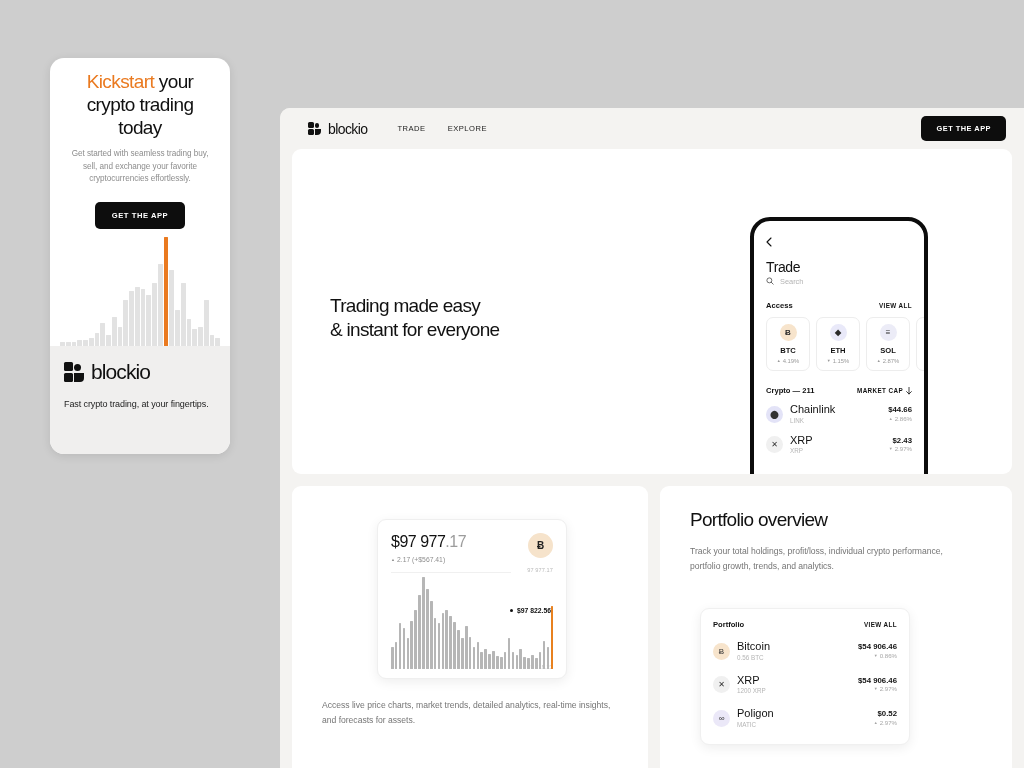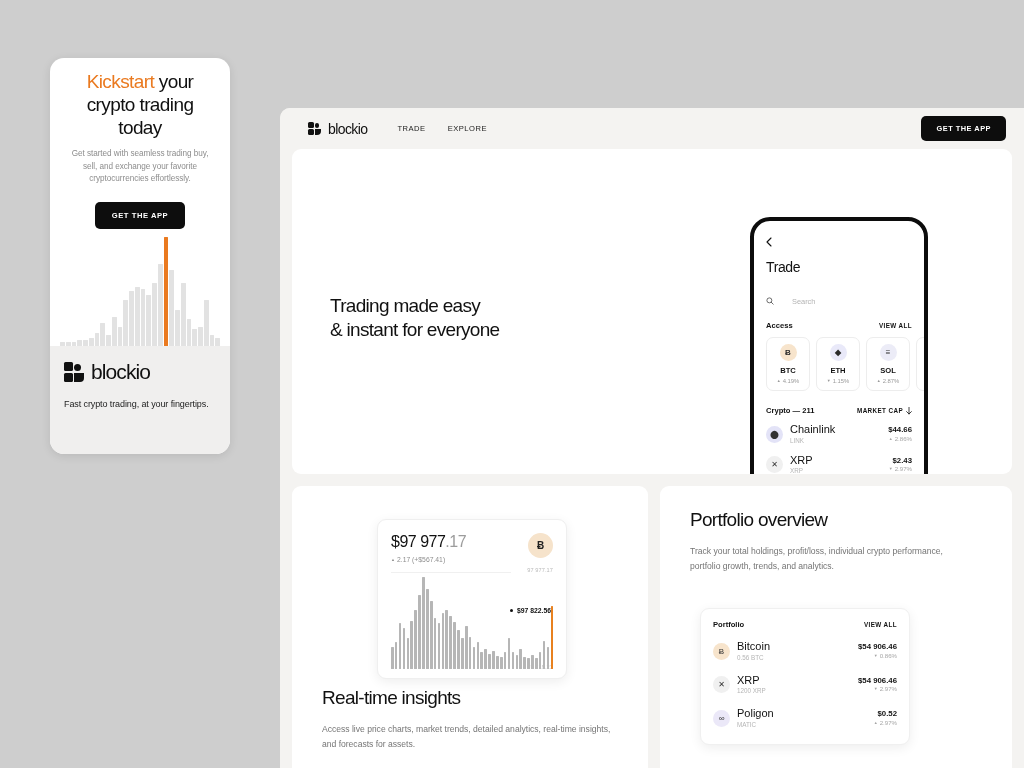--- a/index.html
+++ b/index.html
@@ -193,22 +193,22 @@
     height: 290px;
     background: #fff;
     border: 4px solid #0c0c0c;
     border-radius: 20px 20px 0 0;
     overflow: hidden;
     padding: 0 12px;
   }
   #phone-back { margin-top: 16px; font-size: 11px; color: #111; line-height: 1; cursor: pointer; }
   #phone-title { margin-top: 12px; font-size: 14px; letter-spacing: -0.4px; color: #111; }
   #phone-search {
-    margin-top: 22px;
-    display: flex; align-items: flex-start; gap: 18px;
+    margin-top: 2px;
+    display: flex; align-items: flex-start; gap: 6px;
     cursor: text;
   }
   #phone-search .ph { font-size: 7.4px; color: #b3b3b3; }
   .row-head {
     margin-top: 15px;
     display: flex; align-items: center; justify-content: space-between;
   }
   .row-head .lbl { font-size: 7.6px; font-weight: 700; color: #111; }
   .row-head .act {
     font-size: 6.3px; font-weight: 700; letter-spacing: 0.4px; color: #111;
@@ -552,21 +552,20 @@
               <div class="bar hl" style="height: 68.8889%;"></div>
             </div>
           <div id="price-marker">
             <span class="dot"></span>
             <span class="txt">$97 822.56</span>
           </div>
         </div>
       </div>
 
       <div id="insights-copy">
-        <h2 class="sec-title">Real-time insights</h2>
         <p class="sec-body">Access live price charts, market trends, detailed analytics, real-time insights, and forecasts for assets.</p>
       </div>
     </div>
 
     <div id="panel-right">
       <div id="portfolio-copy">
         <h2 class="sec-title">Portfolio overview</h2>
         <p class="sec-body">Track your total holdings, profit/loss, individual crypto performance, portfolio growth, trends, and analytics.</p>
       </div>
 

